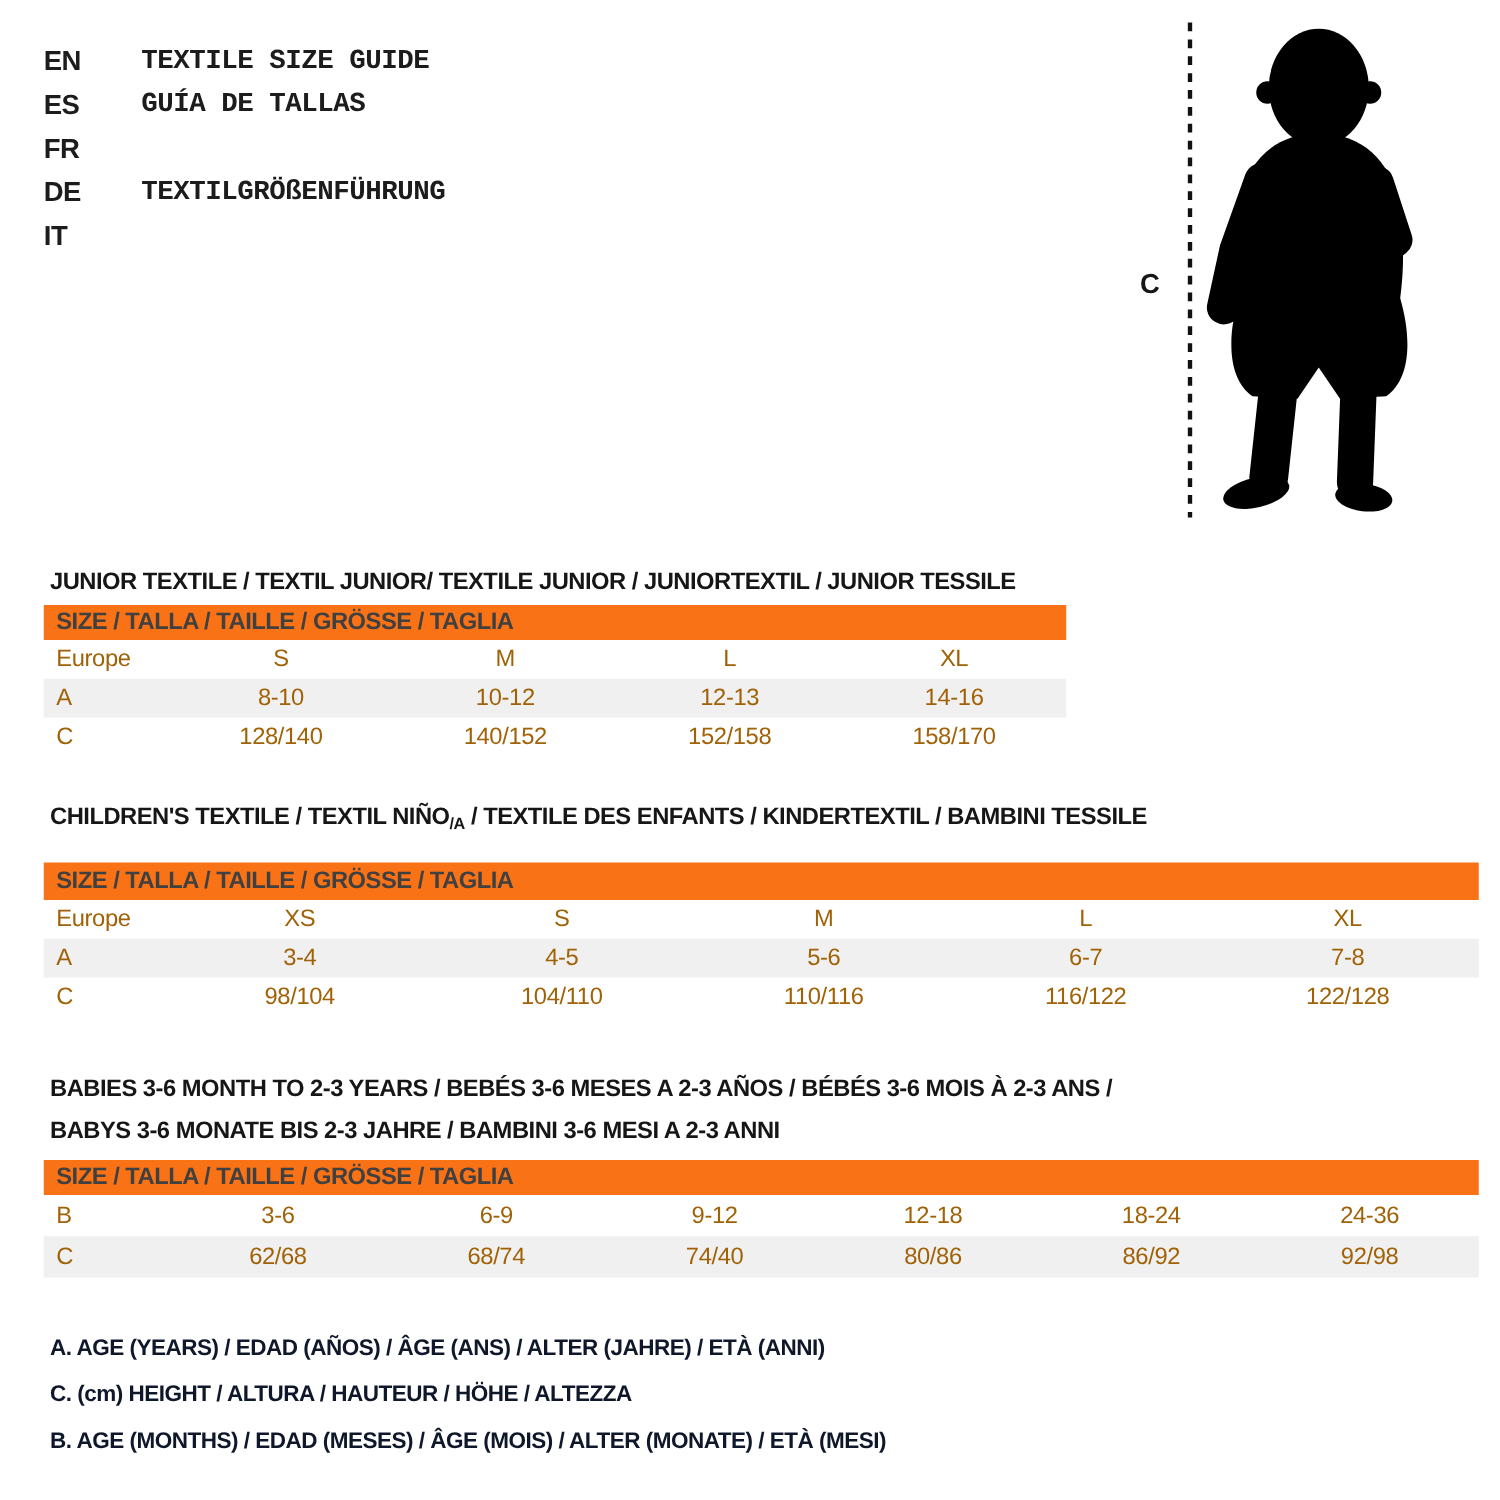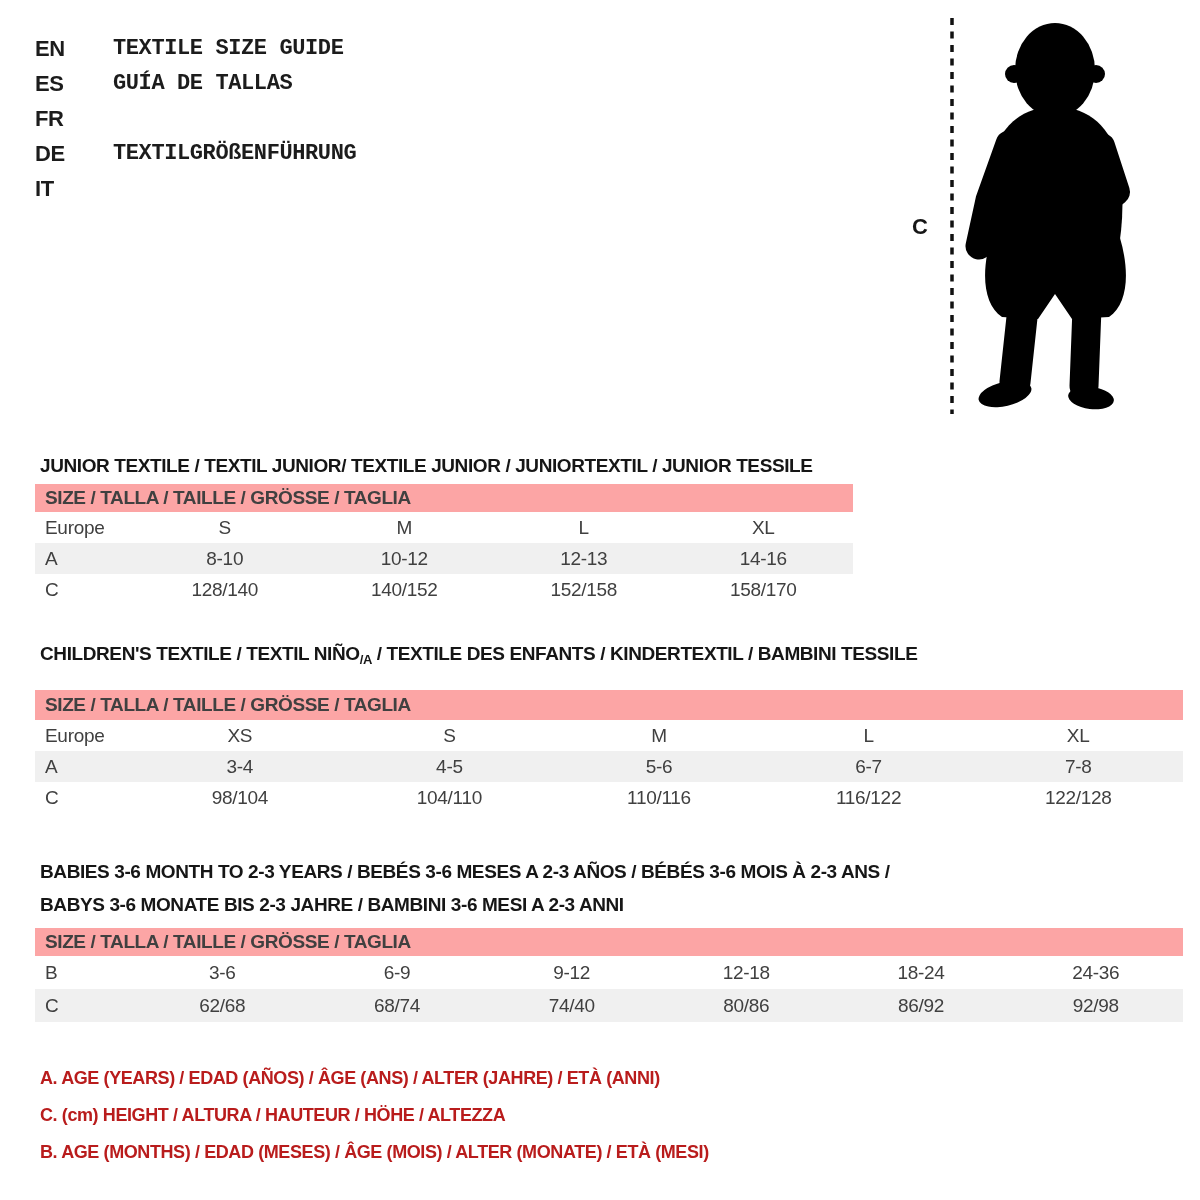--- a/index.html
+++ b/index.html
@@ -12,29 +12,29 @@
   .lang-row{display:flex;height:35px;align-items:center;font-size:22px;font-weight:700;letter-spacing:-0.4px;}
   .lang-code{width:78px;}
   .lang-label{white-space:nowrap;font-family:Liberation Mono, monospace;}
 
   
   .sec-title{font-size:19px;font-weight:700;letter-spacing:-0.4px;white-space:nowrap;color:#161616;}
   .sec-title .sub{font-size:13px;vertical-align:-4px;}
 
   
   .tbl{position:absolute;}
-  .tbl-bar{background:#fca5a5;height:28px;display:flex;align-items:center;
+  .tbl-bar{background:#f97316;height:28px;display:flex;align-items:center;
            padding-left:10px;font-size:19px;font-weight:700;color:#404040;letter-spacing:-0.4px;}
-  .tbl-row{display:flex;height:31px;align-items:center;font-size:19px;color:#404040;letter-spacing:-0.3px;}
+  .tbl-row{display:flex;height:31px;align-items:center;font-size:19px;color:#a16207;letter-spacing:-0.3px;}
   .tbl-row.stripe{background:#f0f0f0;}
   .tbl-row .lbl{width:100px;padding-left:10px;box-sizing:border-box;}
   .tbl-row .cell{flex:1;text-align:center;}
 
   
-  .legend-line{height:37px;display:flex;align-items:center;font-size:18px;font-weight:700;letter-spacing:-0.4px;white-space:nowrap;color:#b91c1c;}
+  .legend-line{height:37px;display:flex;align-items:center;font-size:18px;font-weight:700;letter-spacing:-0.4px;white-space:nowrap;color:#0f172a;}
 
   
   .fig-label{font-size:22px;font-weight:700;color:#161616;}
 </style>
 </head>
 <body>
 
 <div class="abs" style="left:35px;top:31px;">
   <div class="lang-row">
     <span class="lang-code">EN</span>

